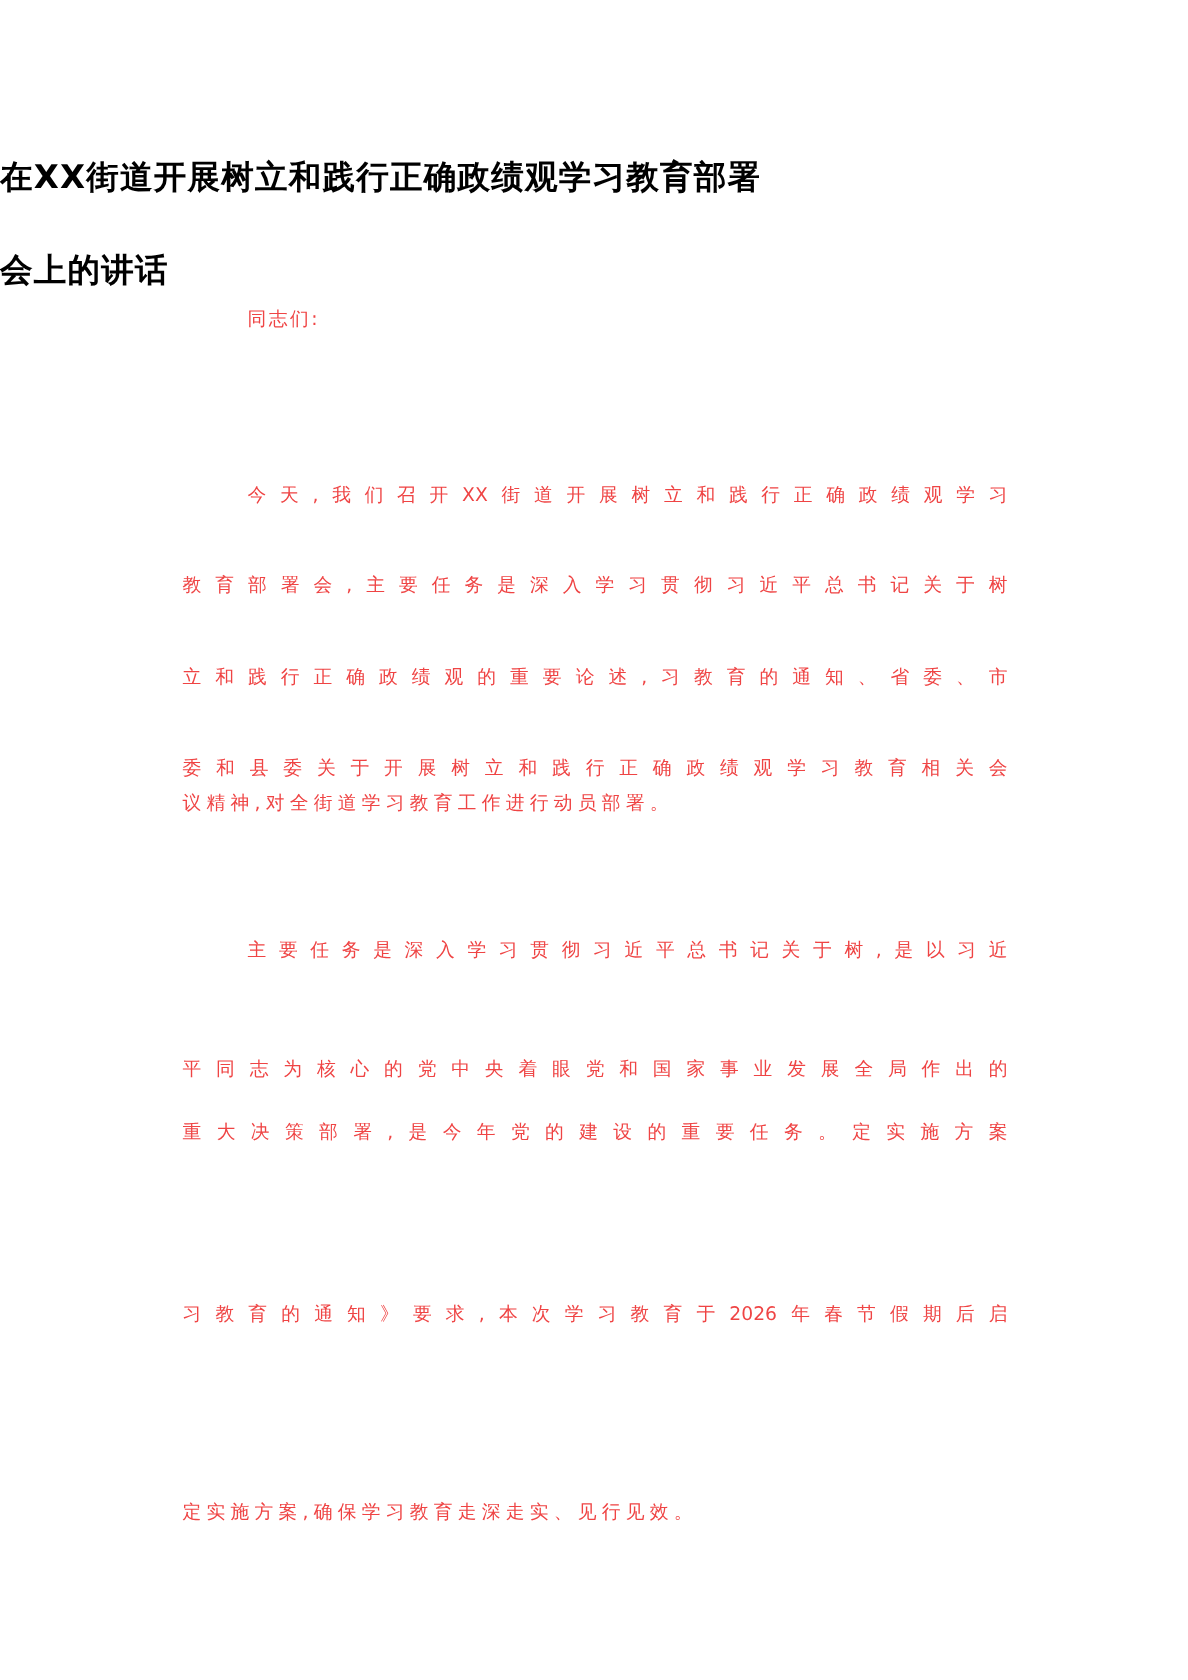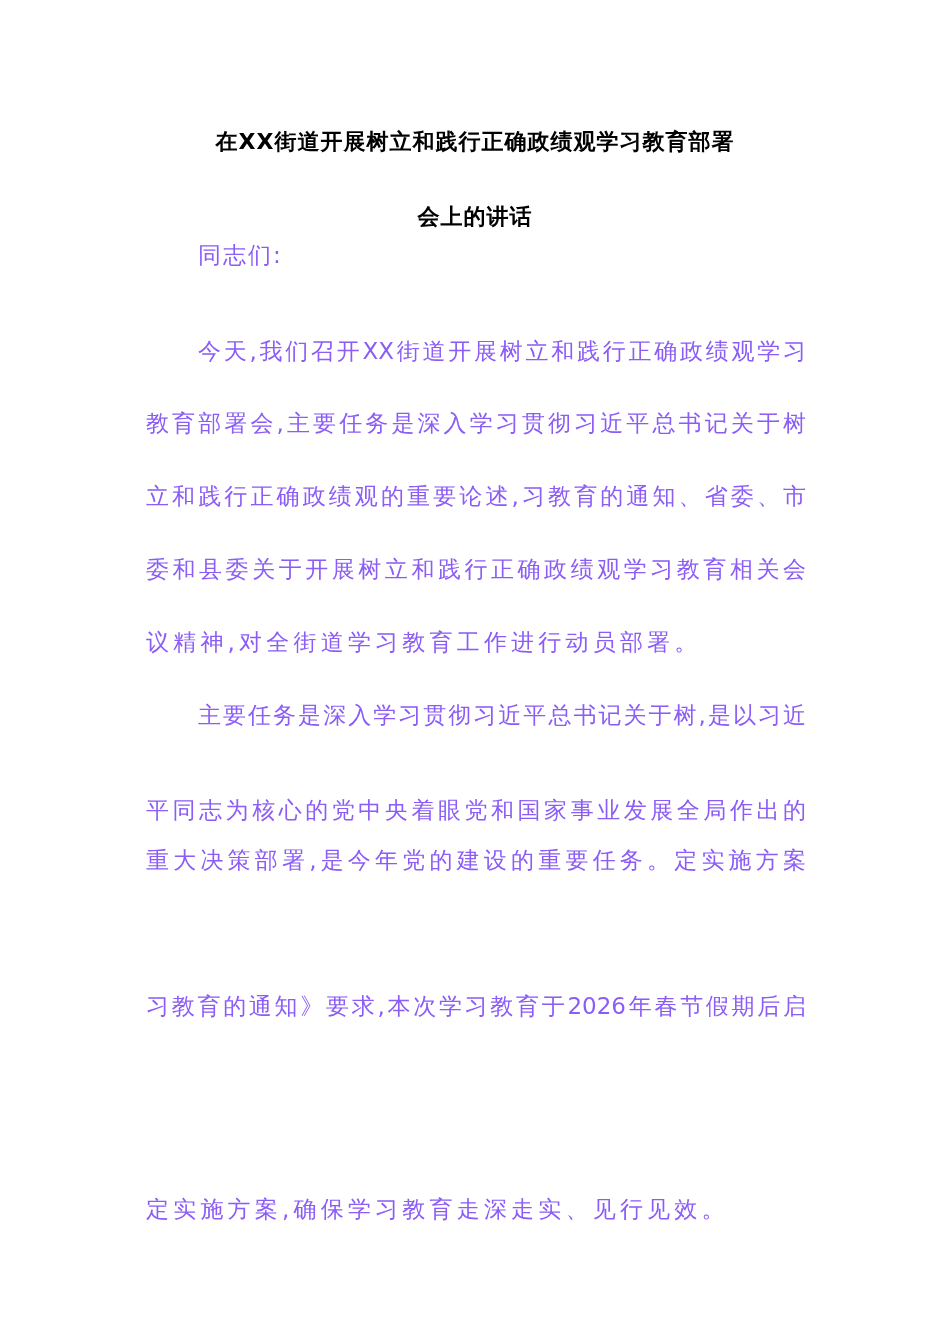--- a/index.html
+++ b/index.html
@@ -1,23 +1,23 @@
 <!DOCTYPE html>
 <html><head>
 <meta charset="utf-8">
 <style>
   html, body { margin: 0; padding: 0; background: #ffffff; }
   body { width: 950px; height: 1344px; position: relative; overflow: hidden;
          font-family: "DejaVu Sans", "Liberation Sans", sans-serif; color: #111; }
   .page { position: absolute; left: 0; top: 0; width: 950px; height: 1344px; background: #fff; }
-  .title-line { position: absolute; left: 0; width: 950px; text-align: center;
-                font-size: 22px; font-weight: bold; letter-spacing: 1px; line-height: 30px; color: #000; }
-  .line { position: absolute; left: 146px; width: 660px; font-size: 23px; line-height: 30px;
-          white-space: nowrap; letter-spacing: 4.2px; color: #8b5cf6; }
-  .line.justify { text-align: justify; text-align-last: justify; letter-spacing: 0; }
+  .title-line { position: absolute; left: 0; width: 950px; text-align: left;
+                font-size: 26px; font-weight: bold; letter-spacing: 1px; line-height: 30px; color: #000; }
+  .line { position: absolute; left: 146px; width: 660px; font-size: 15px; line-height: 30px;
+          white-space: nowrap; letter-spacing: 4.2px; color: #ef4444; }
+  .line.justify { text-align: justify; text-align-last: justify; letter-spacing: 0; margin-top: 45px; }
   .indent { left: 198px; width: 608px; }
 </style>
 </head>
 <body>
 
 <div class="page">
   <div class="title-line" style="top:127px">在XX街道开展树立和践行正确政绩观学习教育部署</div>
   <div class="title-line" style="top:202px">会上的讲话</div>
 
   <div class="line indent" style="top:240px; letter-spacing:2px;">同志们:</div>

